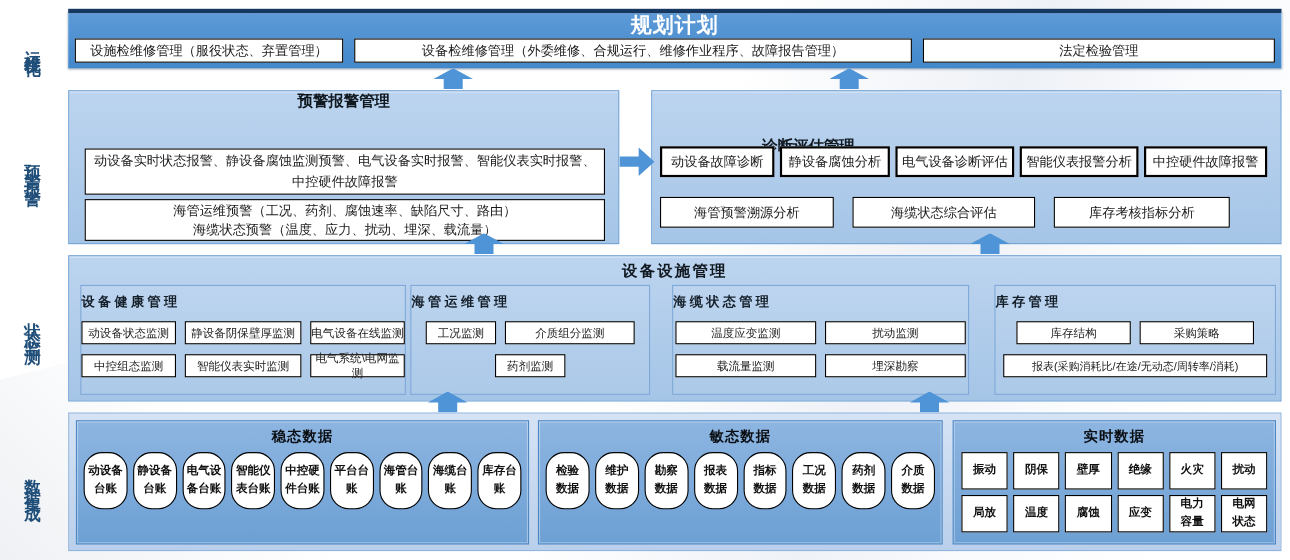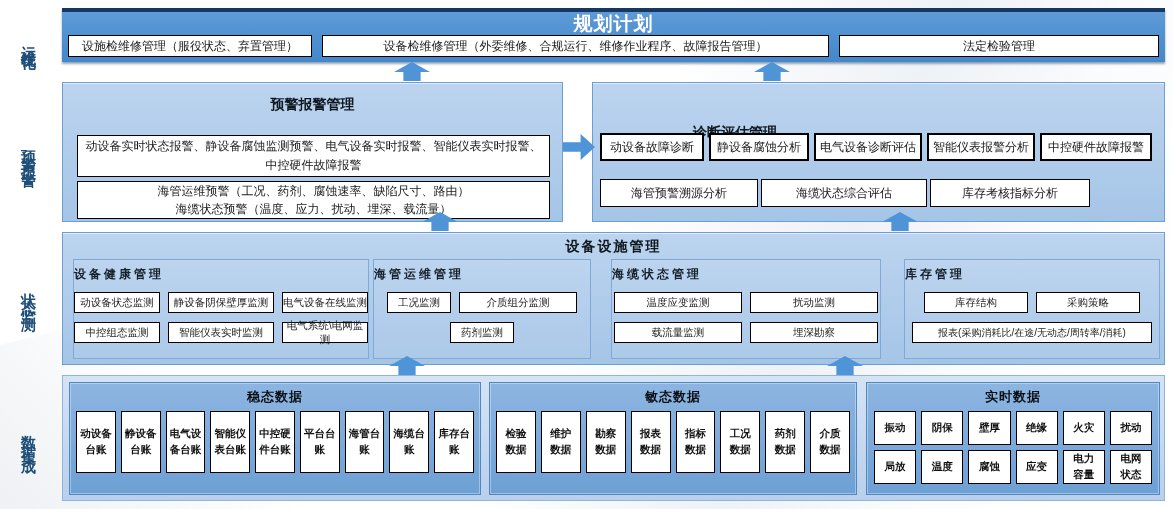--- a/index.html
+++ b/index.html
@@ -27,32 +27,32 @@
   .pb { height:22px; }
   .pb1 { width:244px; } .pb2 { flex:1; } .pb3 { width:320px; }
 
   
   .sec { position:absolute; background:linear-gradient(180deg,#bcd4ef,#a5c5e7); border:1px solid #6b9fd4;
          box-shadow:inset 0 1px 0 rgba(255,255,255,.55); }
   .sec-title { text-align:center; font-size:14px; font-weight:bold; color:#101820; }
 
   
   .warn-sec { left:62px; top:82px; width:501px; height:140px; }
-  .warn-sec .sec-title { margin-top:13px; }
+  .warn-sec .sec-title { }
   .warn-b1 { position:absolute; left:14px; top:52px; width:473px; height:42px; line-height:1.55; padding:0 6px; }
   .warn-b2 { position:absolute; left:14px; top:98px; width:473px; height:38px; line-height:1.5; white-space:pre-line; }
 
   
   .diag-sec { left:592px; top:82px; width:573px; height:140px; }
   .diag-title { position:absolute; left:100px; top:13px; font-size:14px; font-weight:bold; color:#101820;margin-top:28px; }
   .diag-row { position:absolute; display:flex; }
   .dr1 { left:7px; top:50px; gap:5px; }
   .dr1 .wbox { height:28px; border-width:2px; }
   .d11{width:104px}.d12{width:100px}.d13{width:108px}.d14{width:108px}.d15{width:112px}
-  .dr2 { left:7px; top:96px; gap:3px; }
+  .dr2 { left:7px; top:96px; gap:17px; }
   .dr2 .wbox { height:28px; }
   .d21{width:158px}.d22{width:166px}.d23{width:160px}
 
   
   .equip-sec { left:62px; top:232px; width:1103px; height:133px; }
   .equip-sec > .sec-title { margin-top:5px; letter-spacing:2px; }
   .group { position:absolute; top:26px; height:100px; border:1px solid #7fa9d8; background:rgba(255,255,255,.07); }
   .group-title { font-size:12px; font-weight:600; color:#15202b; letter-spacing:3px; margin-top:6px; }
   .grow { display:flex; justify-content:center; gap:8px; margin-top:9px; }
   .gbox { background:#fff; border:1px solid #000; height:21px; font-size:10.5px; color:#222;
@@ -70,21 +70,21 @@
   
   .data-outer { position:absolute; left:62px; top:375px; width:1103px; height:126px;
                 background:linear-gradient(180deg,#d6e3f5,#b9cfeb); border:1px solid #8fb4de; }
   .dgroup { position:absolute; top:6px; height:113px; border:1px solid #4e88c4;
             background:linear-gradient(180deg,#8db5e1,#6da0d4); box-shadow:inset 0 0 0 1px rgba(255,255,255,.35); }
   .dgroup-title { text-align:center; font-size:13px; font-weight:bold; color:#0b0f14; letter-spacing:1px; margin-top:5px; }
   .drow { display:flex; gap:5px; padding:0 6px; margin-top:5px; }
   .dbox { flex:1; background:#fff; border:1px solid #000; color:#111; font-weight:600; font-size:10.5px;
           display:flex; align-items:center; justify-content:center; text-align:center; line-height:1.5;
           white-space:pre-line; word-break:break-all; }
-  .tall { height:62px; }
+  .tall { height:52px;border-radius:17px; }
   .short { height:34px; }
   .g-steady { left:6px; width:412px; }
   .g-agile { left:426px; width:368px; }
   .g-rt { left:803px; width:294px; }
   .g-rt .drow { padding:0 7px; }
 
   
   .arrow-up { position:absolute; width:36px; height:19px; background:#4f94d6;
               clip-path:polygon(50% 0,100% 52%,74% 52%,74% 100%,26% 100%,26% 52%,0 52%); }
   .arrow-right { position:absolute; width:32px; height:26px; background:#4f94d6;

